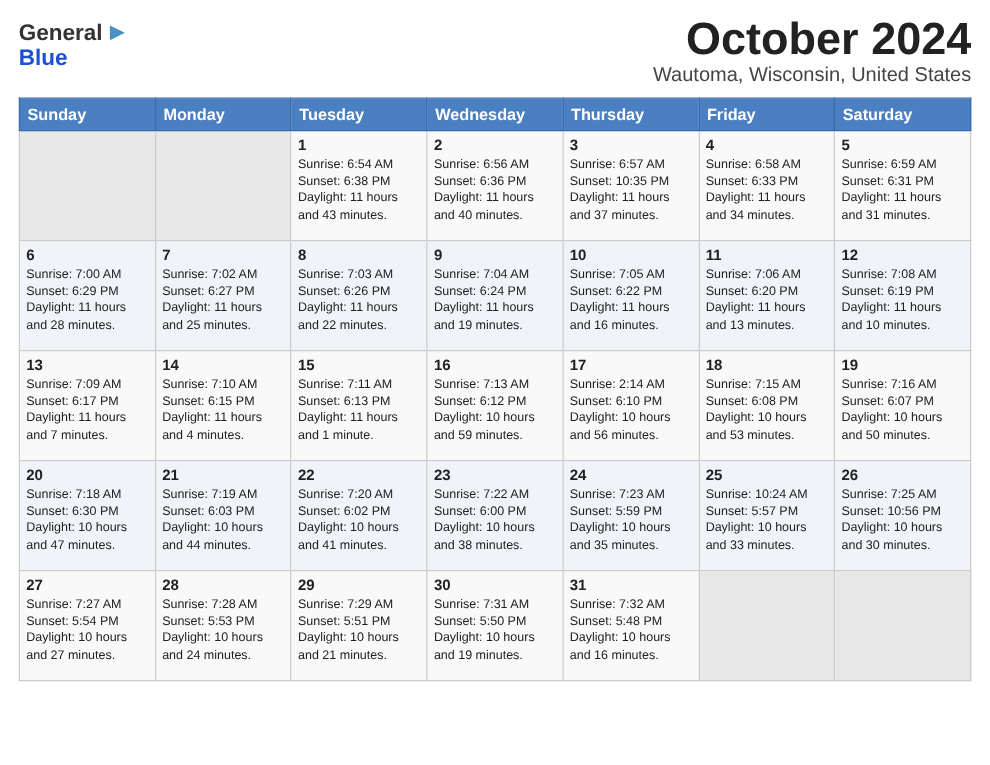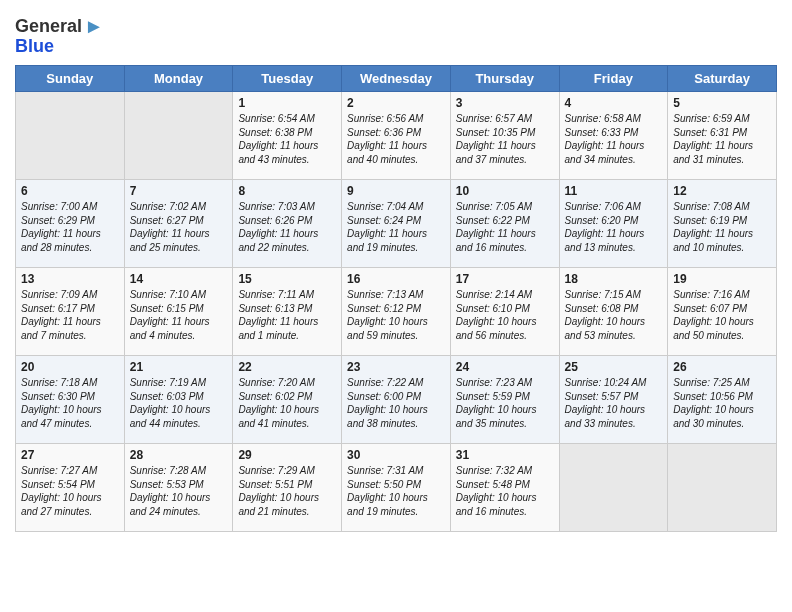--- a/index.html
+++ b/index.html
@@ -42,21 +42,21 @@
     table {
       width: 100%;
       border-collapse: collapse;
     }
     thead tr th {
       background-color: #4a7fc1;
       color: #fff;
       font-size: 13px;
       font-weight: bold;
       padding: 5px 6px;
-      text-align: center;
+      text-align: left;
       border: 1px solid #3a6aaa;
     }
     tbody tr td {
       border: 1px solid #ccc;
       vertical-align: top;
       padding: 4px 5px;
       font-size: 10.5px;
       color: #222;
       width: calc(100% / 7);
       min-height: 80px;
@@ -70,41 +70,44 @@
     }
     .day-number {
       font-size: 12px;
       font-weight: bold;
       display: block;
       margin-bottom: 2px;
     }
     .cell-content {
       font-size: 10px;
       line-height: 1.35;
-      font-style: italic;
     }
     .empty-cell {
       background-color: #e8e8e8 !important;
     }
   </style>
 </head>
 <body>
 
 <div class="header">
   <div class="logo">
     <div class="logo-row">
       <div>
         <div style="display:flex;align-items:center;gap:2px;">
           <span style="font-size:18px;font-weight:bold;color:#333;">General</span>
           <span style="color:#4a90c4;font-size:20px;">►</span>
         </div>
         <div style="font-size:18px;font-weight:bold;color:#1d4ed8;margin-top:-2px;">Blue</div>
       </div>
     </div>
   </div>
+  <div class="title-block">
+    <div class="month-title">October 2024</div>
+    <div class="location-title">Wautoma, Wisconsin, United States</div>
+  </div>
 </div>
 
 <table>
   <thead>
     <tr>
     <th>Sunday</th>
         <th>Monday</th>
         <th>Tuesday</th>
         <th>Wednesday</th>
         <th>Thursday</th>

